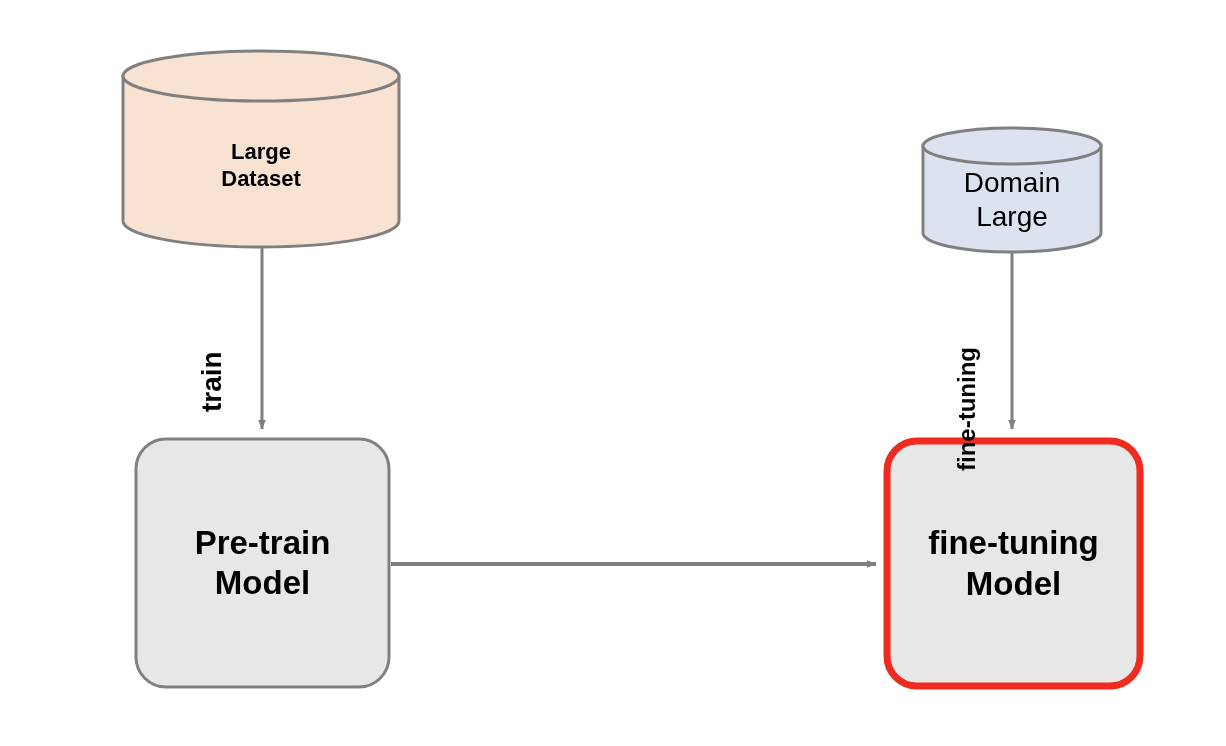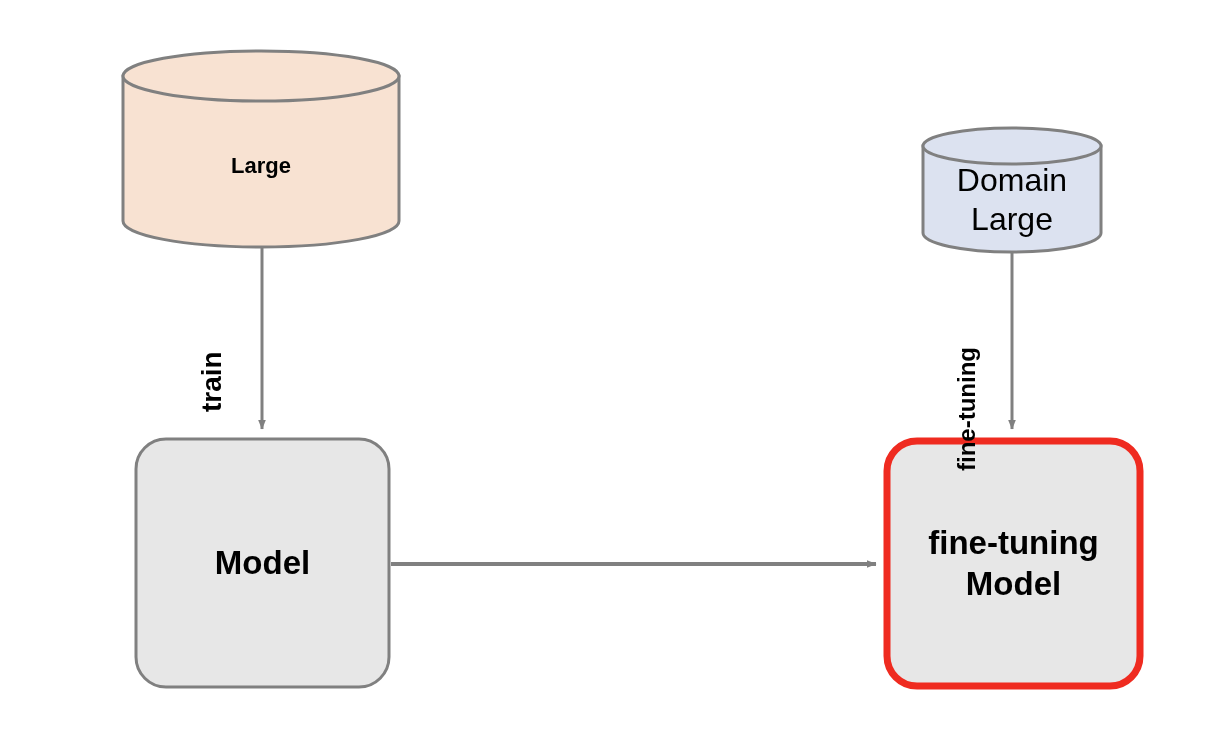--- a/index.html
+++ b/index.html
@@ -77,28 +77,30 @@
 
     <line x1="262" y1="246" x2="262" y2="429" stroke="#808080" stroke-width="3" marker-end="url(#arrowGray)"></line>
 
     <line x1="1012" y1="253" x2="1012" y2="429" stroke="#808080" stroke-width="3" marker-end="url(#arrowGray)"></line>
 
     <line x1="391" y1="564" x2="876" y2="564" stroke="#808080" stroke-width="4" marker-end="url(#arrowGray)"></line>
   </svg>
 
   <div class="node-label label-bold" style="left:123px; top:106px; width:276px; height:120px; font-size:22px;">
     <span>Large</span>
+    <span>Dataset</span>
   </div>
 
-  <div class="node-label label-regular" style="left:923px; top:158px; width:178px; height:84px; font-size:32px;">
+  <div class="node-label label-regular" style="left:923px; top:158px; width:178px; height:84px; font-size:28px;">
     <span>Domain</span>
     <span>Large</span>
   </div>
 
   <div class="node-label label-bold" style="left:136px; top:439px; width:253px; height:248px; font-size:33px;">
+    <span>Pre-train</span>
     <span>Model</span>
   </div>
 
   <div class="node-label label-bold" style="left:887px; top:441px; width:253px; height:245px; font-size:33px;">
     <span>fine-tuning</span>
     <span>Model</span>
   </div>
 
   <div class="edge-label" style="left:228px; top:380px; font-size:28px; transform:rotate(-90deg);">train</div>
 

